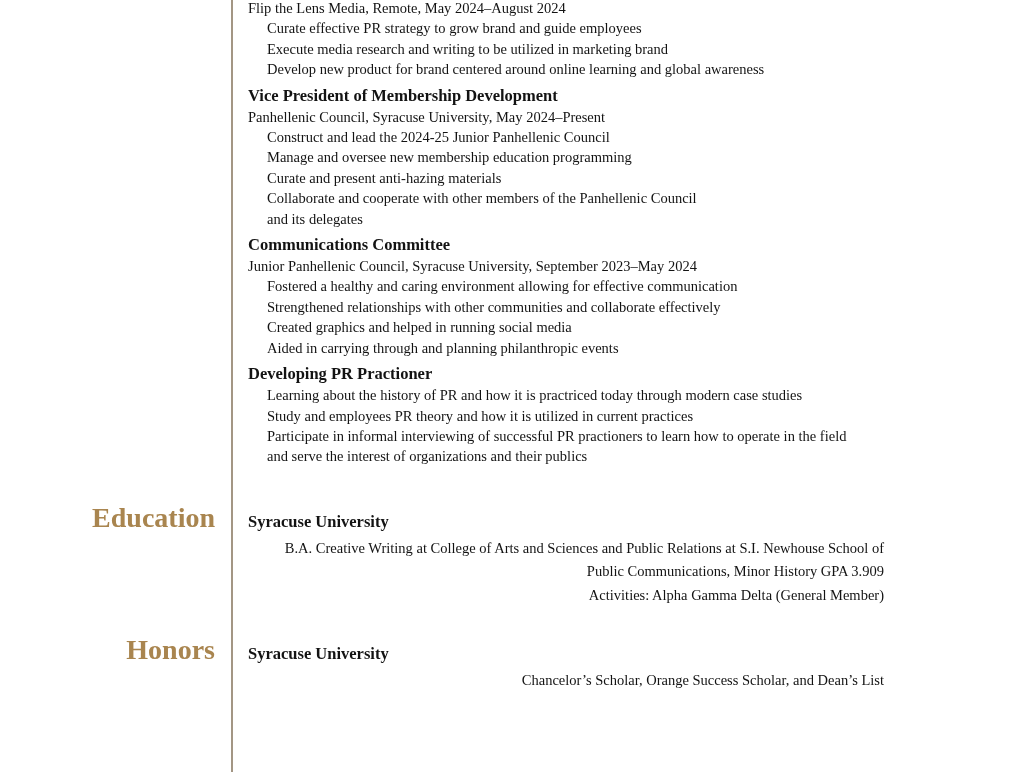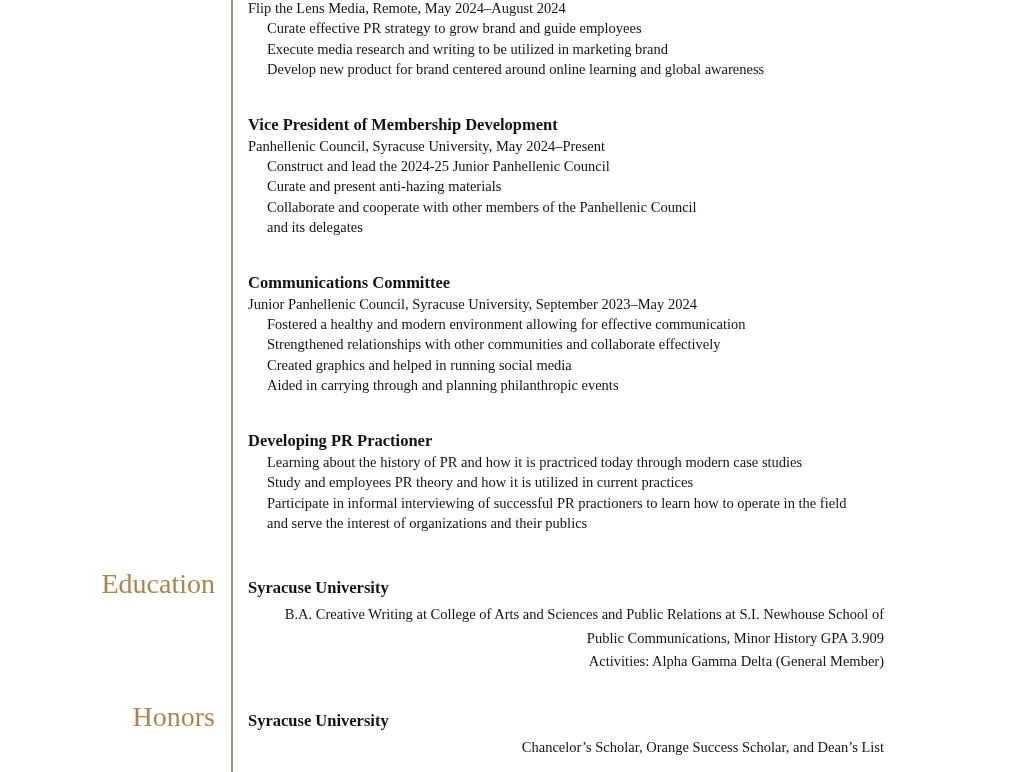--- a/index.html
+++ b/index.html
@@ -31,24 +31,24 @@
     padding-right: 17px;
   }
   .content-col {
     flex: 1 1 auto;
     padding-left: 16px;
     padding-right: 24px;
   }
   .section-label {
     font-size: 28px;
     line-height: 30px;
-    font-weight: 400;
+    font-weight: 700;
     color: #a9854f;
   }
-  .entry + .entry { margin-top: 34px; }
+  .entry + .entry { margin-top: 5px; }
   .entry-title, .school {
     font-size: 16.5px;
     line-height: 22px;
     font-weight: 700;
   }
   .entry-org {
     font-size: 14.5px;
     line-height: 20.4px;
   }
   .bullet {
@@ -82,29 +82,30 @@
         <div class="entry-org">Flip the Lens Media, Remote, May 2024–August 2024</div>
         <div class="bullet">Curate effective PR strategy to grow brand and guide employees</div>
         <div class="bullet">Execute media research and writing to be utilized in marketing brand</div>
         <div class="bullet">Develop new product for brand centered around online learning and global awareness</div>
       </div>
 
       <div class="entry">
         <h3 class="entry-title">Vice President of Membership Development</h3>
         <div class="entry-org">Panhellenic Council, Syracuse University, May 2024–Present</div>
         <div class="bullet">Construct and lead the 2024-25 Junior Panhellenic Council</div>
+        <div class="bullet">Manage and oversee new membership education programming</div>
         <div class="bullet">Curate and present anti-hazing materials</div>
         <div class="bullet">Collaborate and cooperate with other members of the Panhellenic Council
 and its delegates</div>
       </div>
 
       <div class="entry">
         <h3 class="entry-title">Communications Committee</h3>
         <div class="entry-org">Junior Panhellenic Council, Syracuse University, September 2023–May 2024</div>
-        <div class="bullet">Fostered a healthy and modern environment allowing for effective communication</div>
+        <div class="bullet">Fostered a healthy and caring environment allowing for effective communication</div>
         <div class="bullet">Strengthened relationships with other communities and collaborate effectively</div>
         <div class="bullet">Created graphics and helped in running social media</div>
         <div class="bullet">Aided in carrying through and planning philanthropic events</div>
       </div>
 
       <div class="entry">
         <h3 class="entry-title">Developing PR Practioner</h3>
         <div class="bullet">Learning about the history of PR and how it is practriced today through modern case studies</div>
         <div class="bullet">Study and employees PR theory and how it is utilized in current practices</div>
         <div class="bullet">Participate in informal interviewing of successful PR practioners to learn how to operate in the field

